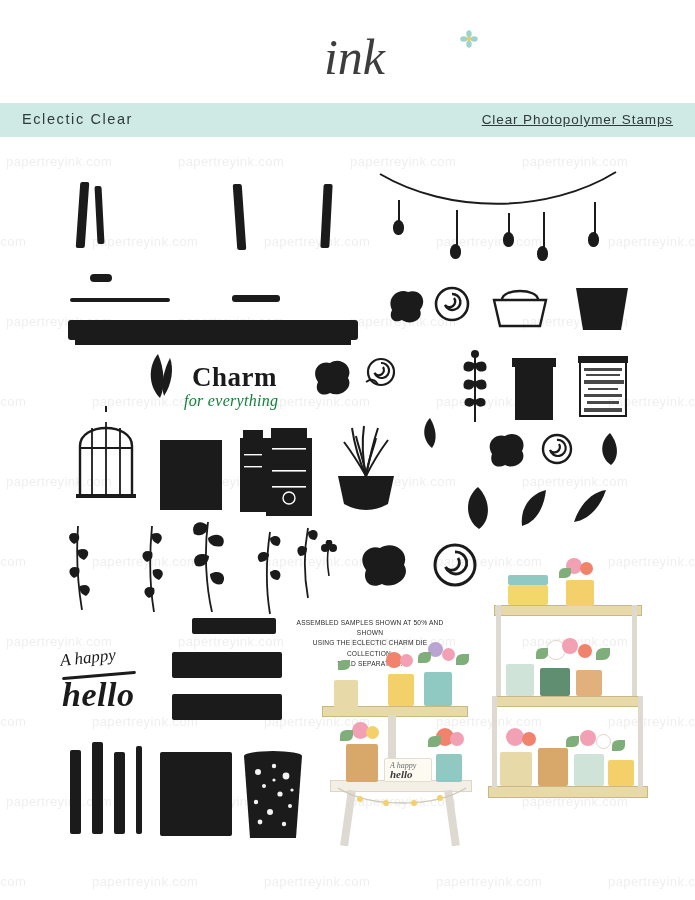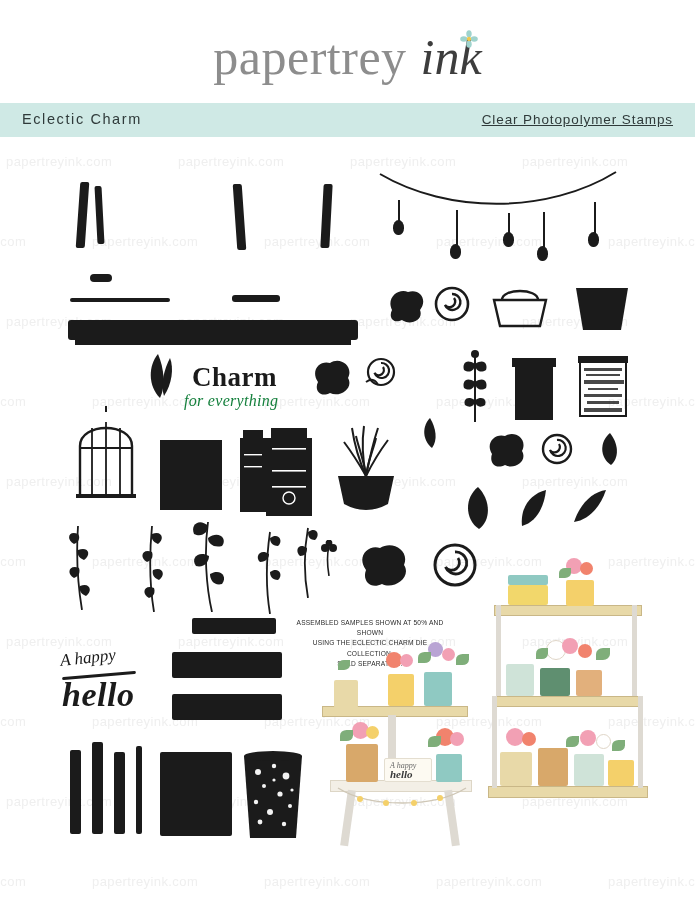--- a/index.html
+++ b/index.html
@@ -188,35 +188,34 @@
   .bulb-wire {
     position: absolute;
     width: 1.6px;
     background: #1b1b1b;
   }
 </style>
 </head>
 <body>
 
 <div class="logo-wrap">
-  <span class="logo-papertrey">papertrey</span>
   <span class="logo-ink">ink</span>
   <svg class="logo-flower" viewBox="0 0 20 20">
     <g fill="#9fd3cd">
       <ellipse cx="10" cy="4.2" rx="3" ry="4"></ellipse>
       <ellipse cx="10" cy="15.8" rx="3" ry="4"></ellipse>
       <ellipse cx="4.2" cy="10" rx="4" ry="3"></ellipse>
       <ellipse cx="15.8" cy="10" rx="4" ry="3"></ellipse>
     </g>
     <circle cx="10" cy="10" r="2.4" fill="#f2c94c"></circle>
   </svg>
 </div>
 
 <div class="band"></div>
-<div class="band-left">Eclectic Charm</div>
+<div class="band-left">Eclectic Clear</div>
 <div class="band-right">Clear Photopolymer Stamps</div>
 
 <div class="watermarks">
   <div class="wm" style="left:6px;  top:14px;">papertreyink.com</div>
   <div class="wm" style="left:178px;top:14px;">papertreyink.com</div>
   <div class="wm" style="left:350px;top:14px;">papertreyink.com</div>
   <div class="wm" style="left:522px;top:14px;">papertreyink.com</div>
 
   <div class="wm" style="left:-80px;top:94px;">papertreyink.com</div>
   <div class="wm" style="left:92px; top:94px;">papertreyink.com</div>

